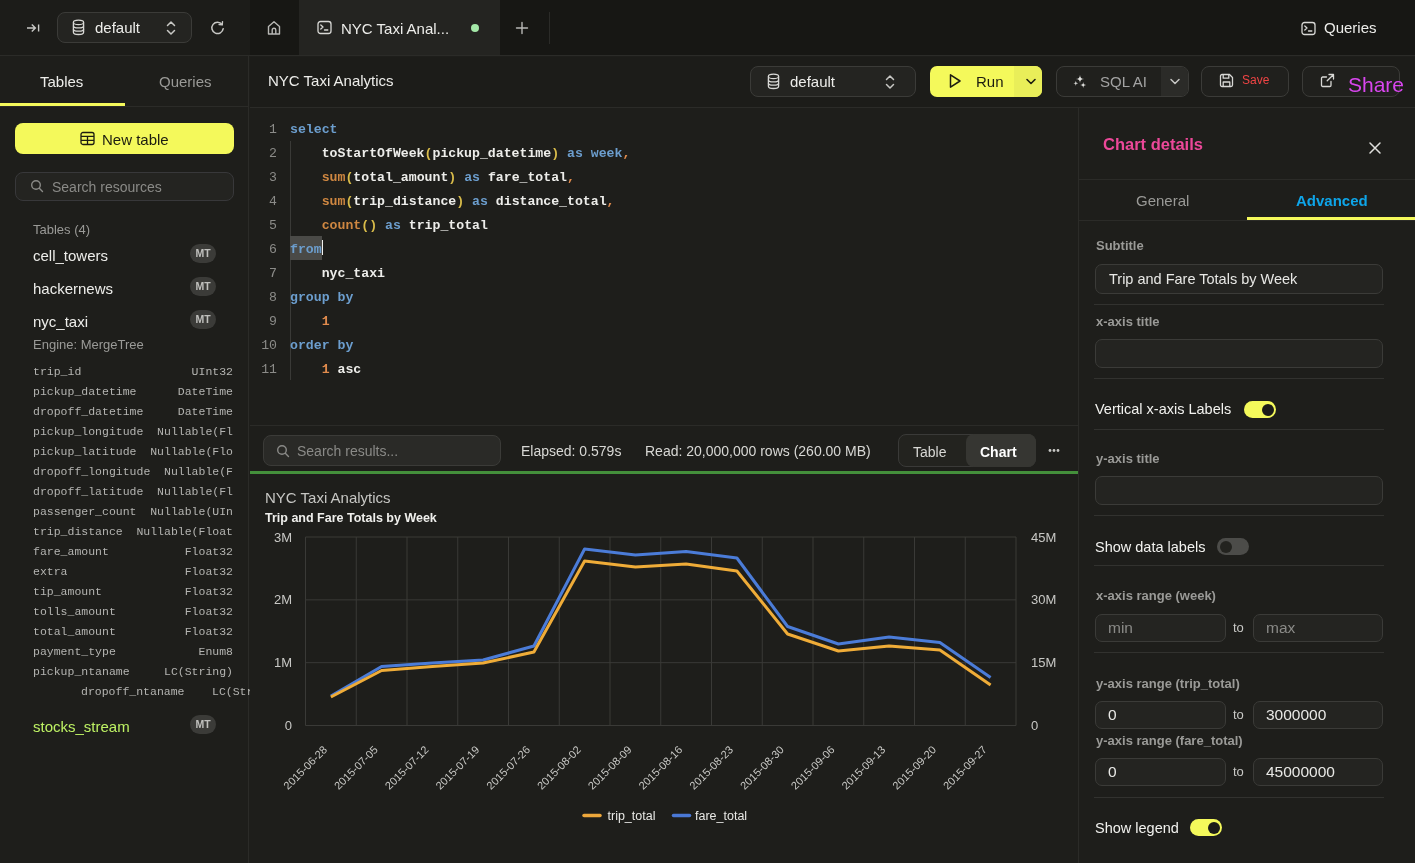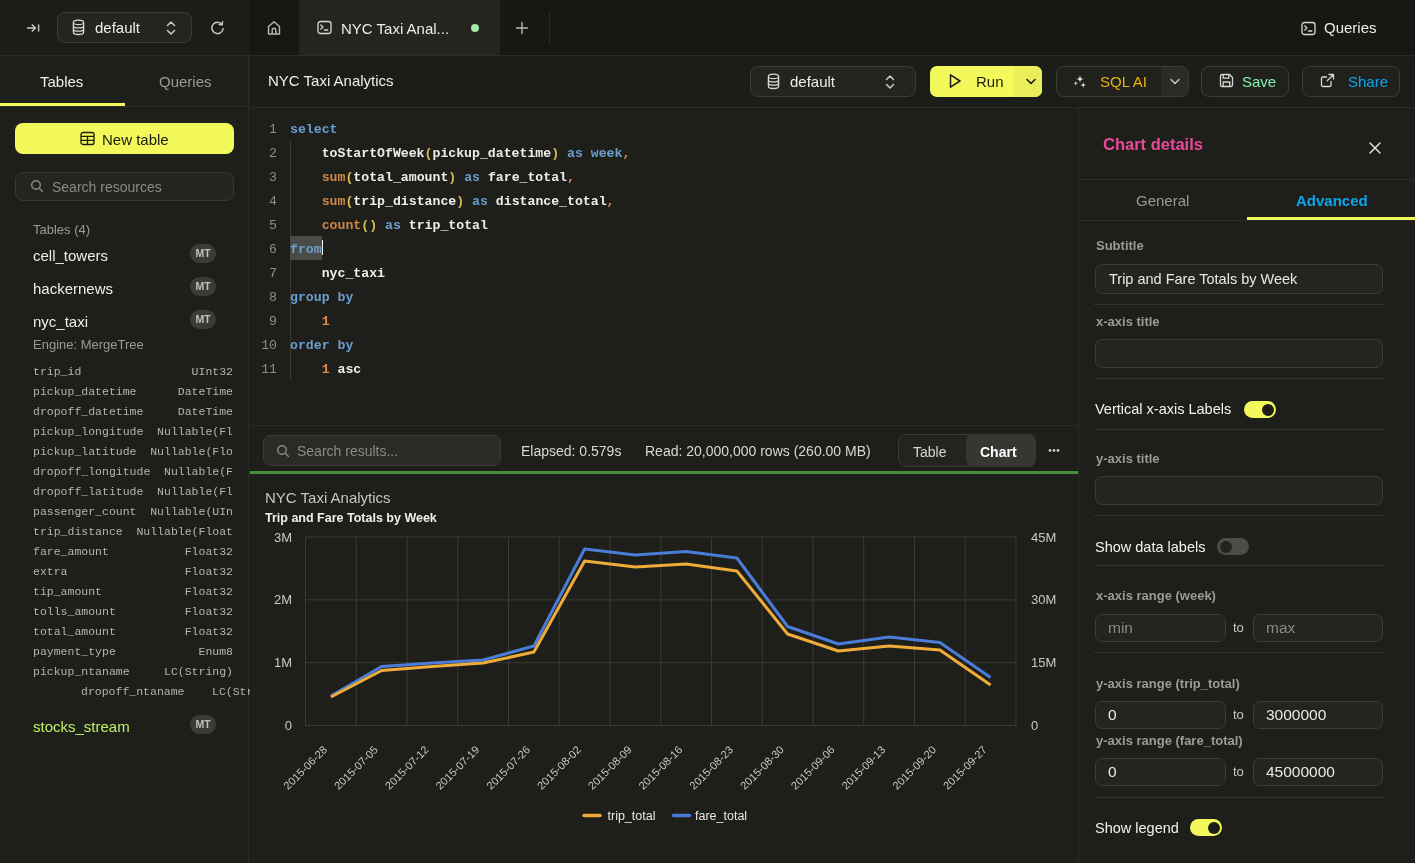--- a/index.html
+++ b/index.html
@@ -86,39 +86,39 @@
   </svg>
 
   <div class="abs" style="left:1056px;top:66px;width:133px;height:31px;background:#20201D;border:1px solid #3B3B38;border-radius:8px;overflow:hidden;">
     <div class="abs" style="left:104px;top:0;width:29px;height:31px;background:#2B2B28;"></div>
   </div>
   <svg class="abs" style="left:1072px;top:72px;" width="16" height="16" viewBox="0 0 16 16" fill="#E0E0DD">
     <path d="M8 2.8 Q8 7 12.2 7 Q8 7 8 11.2 Q8 7 3.8 7 Q8 7 8 2.8 Z"></path>
     <path d="M11.2 9.8 Q11.2 13 14.399999999999999 13 Q11.2 13 11.2 16.2 Q11.2 13 7.999999999999999 13 Q11.2 13 11.2 9.8 Z"></path>
     <path d="M3.8 8.9 Q3.8 11.3 6.199999999999999 11.3 Q3.8 11.3 3.8 13.700000000000001 Q3.8 11.3 1.4 11.3 Q3.8 11.3 3.8 8.9 Z"></path>
   </svg>
-  <div class="abs" style="left:1100px;top:72.5px;font-size:15px;color:#eab308;">SQL AI</div>
+  <div class="abs" style="left:1100px;top:72.5px;font-size:15px;color:#a3a3a3;">SQL AI</div>
   <svg class="abs" style="left:1169px;top:78px;" width="12" height="8" viewBox="0 0 12 8" fill="none" stroke="#C8C8C5" stroke-width="1.5" stroke-linecap="round" stroke-linejoin="round">
     <path d="M2 1.5 L6 5.5 L10 1.5"></path>
   </svg>
 
   <div class="abs" style="left:1201px;top:66px;width:88px;height:31px;background:#20201D;border:1px solid #3B3B38;border-radius:8px;"></div>
   <svg class="abs" style="left:1219px;top:73px;" width="15" height="15" viewBox="0 0 15 15" fill="none" stroke="#D8D8D5" stroke-width="1.3" stroke-linejoin="round">
     <path d="M1.5 3 a1.5 1.5 0 0 1 1.5-1.5 H10.5 L13.5 4.5 V12 a1.5 1.5 0 0 1-1.5 1.5 H3 a1.5 1.5 0 0 1-1.5-1.5 Z"></path>
     <path d="M4.2 1.8 V5.2 H9.8 V1.8"></path>
     <path d="M4.2 13.3 V9 H10.8 V13.3"></path>
   </svg>
-  <div class="abs" style="left:1242px;top:72.5px;font-size:15px;color:#86efac;">Save</div>
+  <div class="abs" style="left:1242px;top:72.5px;font-size:12px;color:#ef4444;">Save</div>
 
   <div class="abs" style="left:1302px;top:66px;width:98px;height:31px;background:#20201D;border:1px solid #3B3B38;border-radius:8px;"></div>
   <svg class="abs" style="left:1320px;top:73px;" width="15" height="15" viewBox="0 0 15 15" fill="none" stroke="#D8D8D5" stroke-width="1.3" stroke-linecap="round" stroke-linejoin="round">
     <path d="M11 8.5 V12.3 a1.2 1.2 0 0 1-1.2 1.2 H2.7 a1.2 1.2 0 0 1-1.2-1.2 V5.2 A1.2 1.2 0 0 1 2.7 4 H6.5"></path>
     <path d="M9 1.5 H13.5 V6 M13.3 1.7 L7.2 7.8"></path>
   </svg>
-  <div class="abs" style="left:1348px;top:72.5px;font-size:15px;color:#0ea5e9;">Share</div>
+  <div class="abs" style="left:1348px;top:72.5px;font-size:21px;color:#d946ef;">Share</div>
 
   <div class="abs" id="sidebar" style="left:0;top:56px;width:249px;height:807px;background:#1E1E1B;border-right:1px solid #2B2B28;"></div>
   <div class="abs" style="left:40px;top:73px;font-size:15px;color:#EDEDEA;">Tables</div>
   <div class="abs" style="left:159px;top:73px;font-size:15px;color:#9A9A97;">Queries</div>
   <div class="abs" style="left:0;top:103px;width:125px;height:3px;background:#F4F95B;"></div>
   <div class="abs" style="left:0;top:106px;width:249px;height:1px;background:#2B2B28;"></div>
 
   <div class="abs" style="left:15px;top:123px;width:219px;height:31px;background:#F4F95B;border-radius:8px;"></div>
   <svg class="abs" style="left:80px;top:131px;" width="15" height="15" viewBox="0 0 15 15" fill="none" stroke="#1C1C10" stroke-width="1.3">
     <rect x="1" y="1.5" width="13" height="12" rx="2"></rect>

